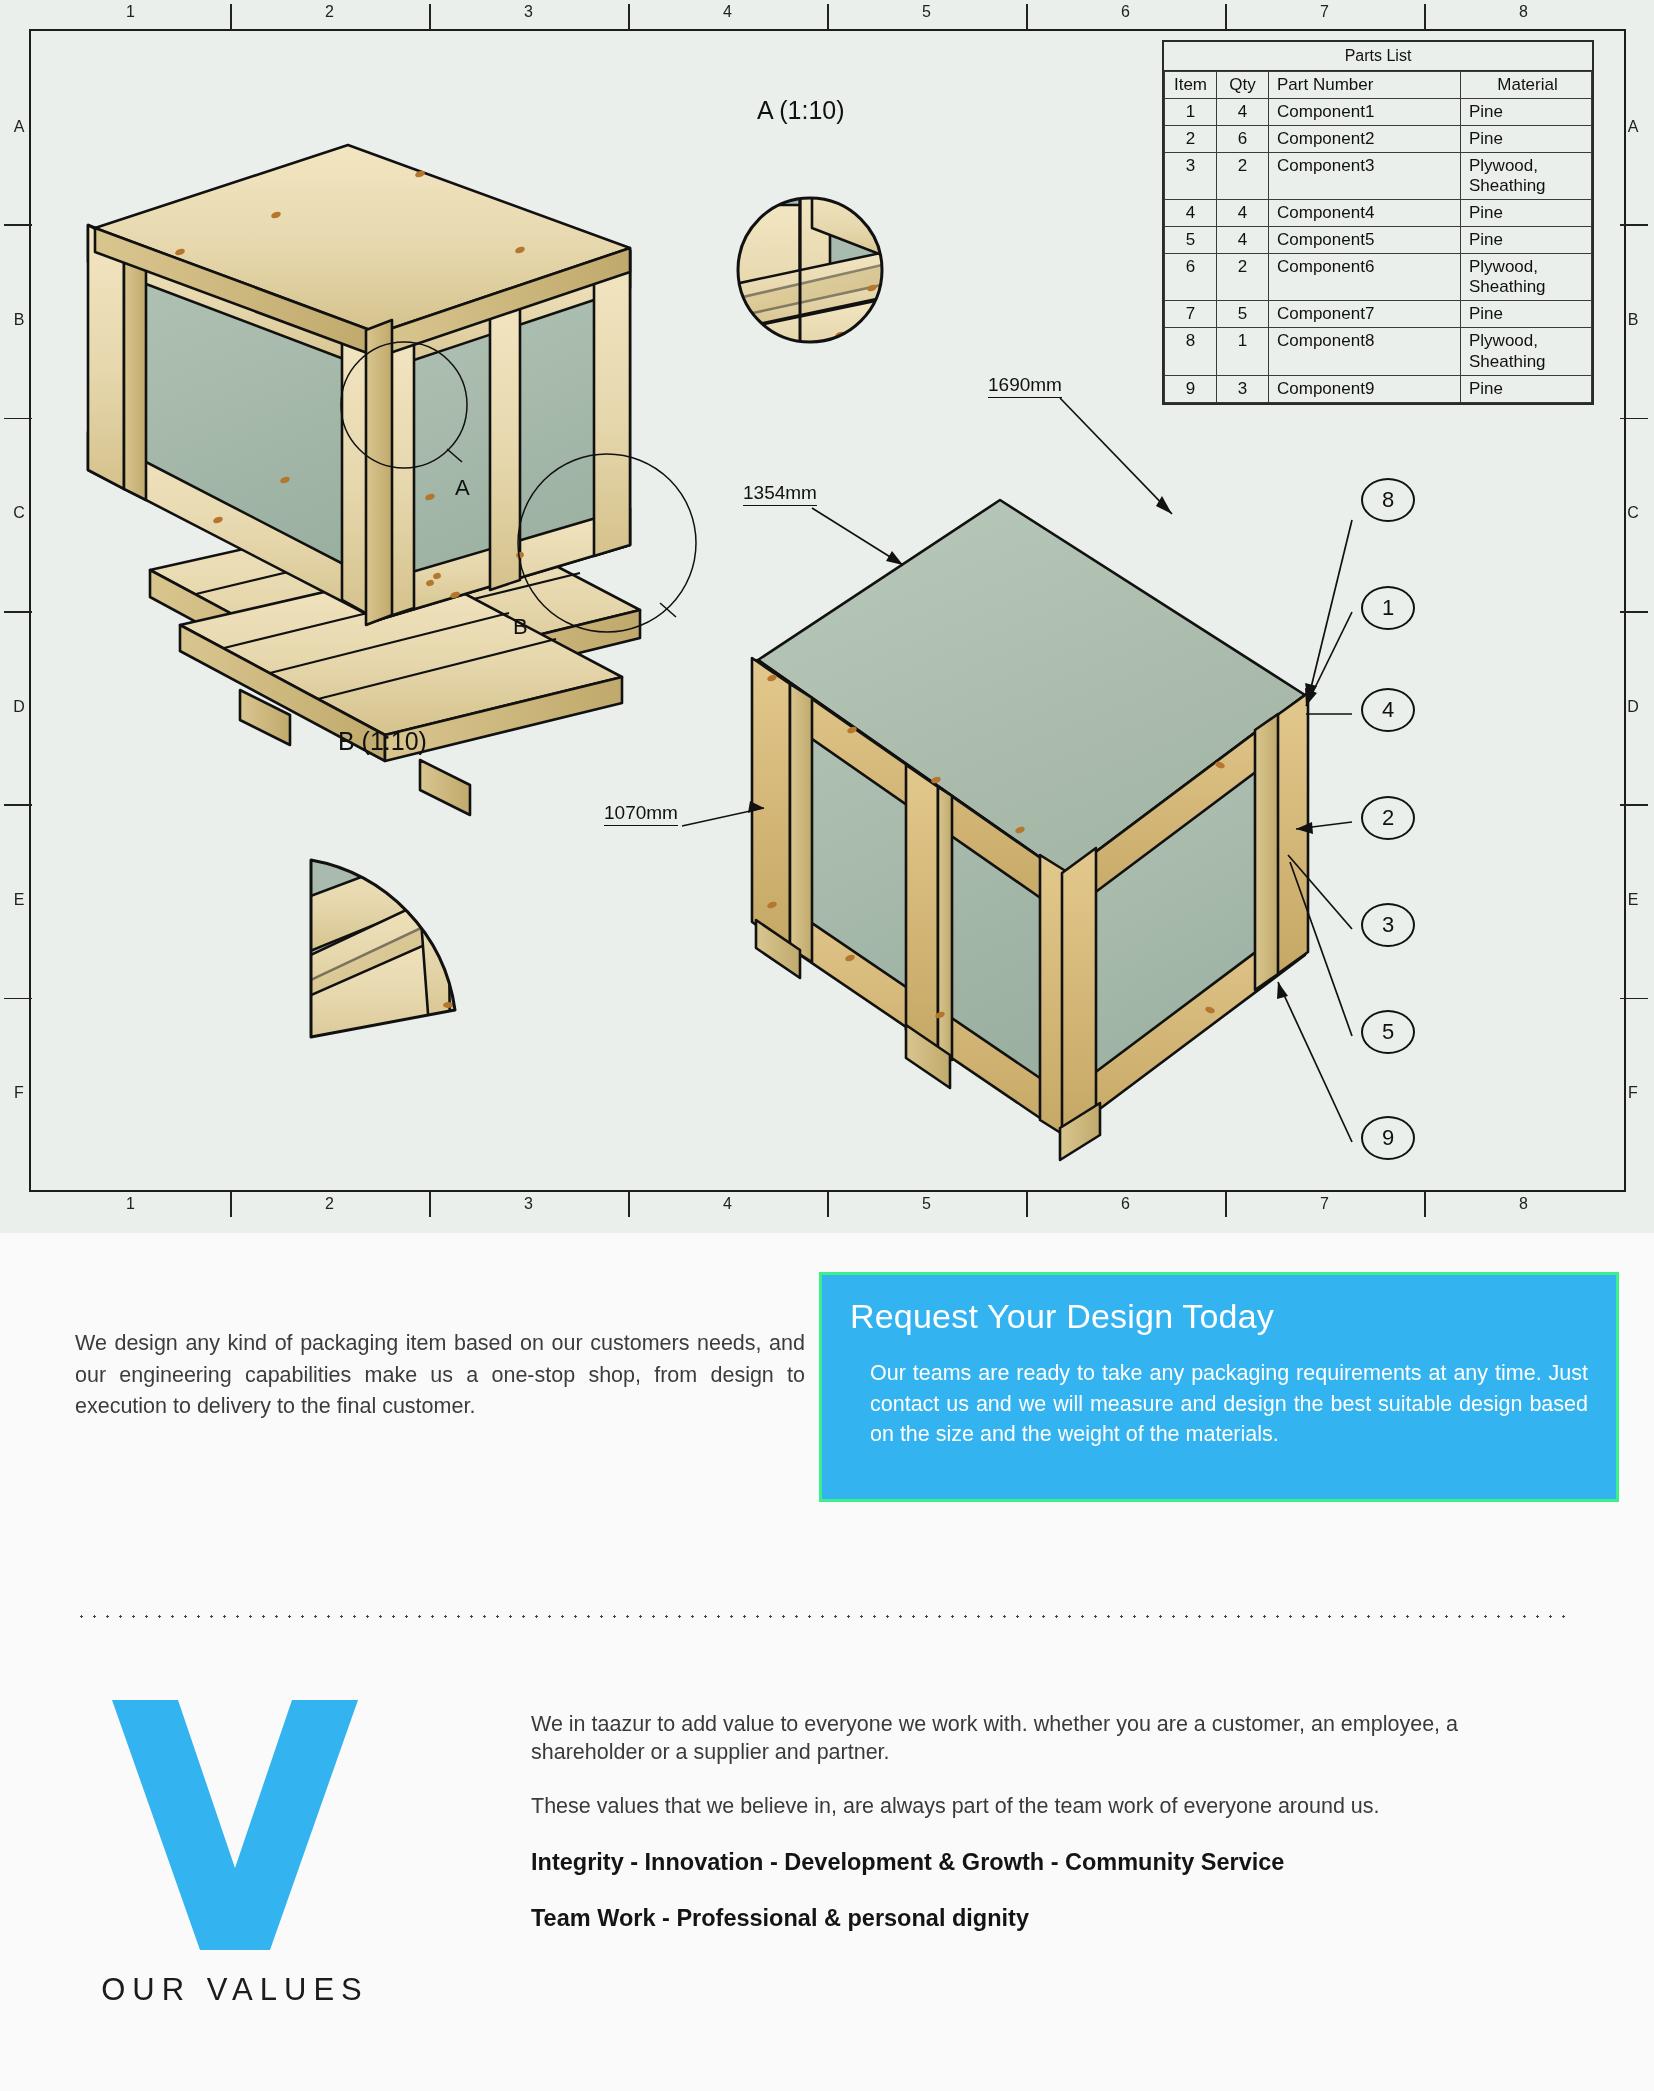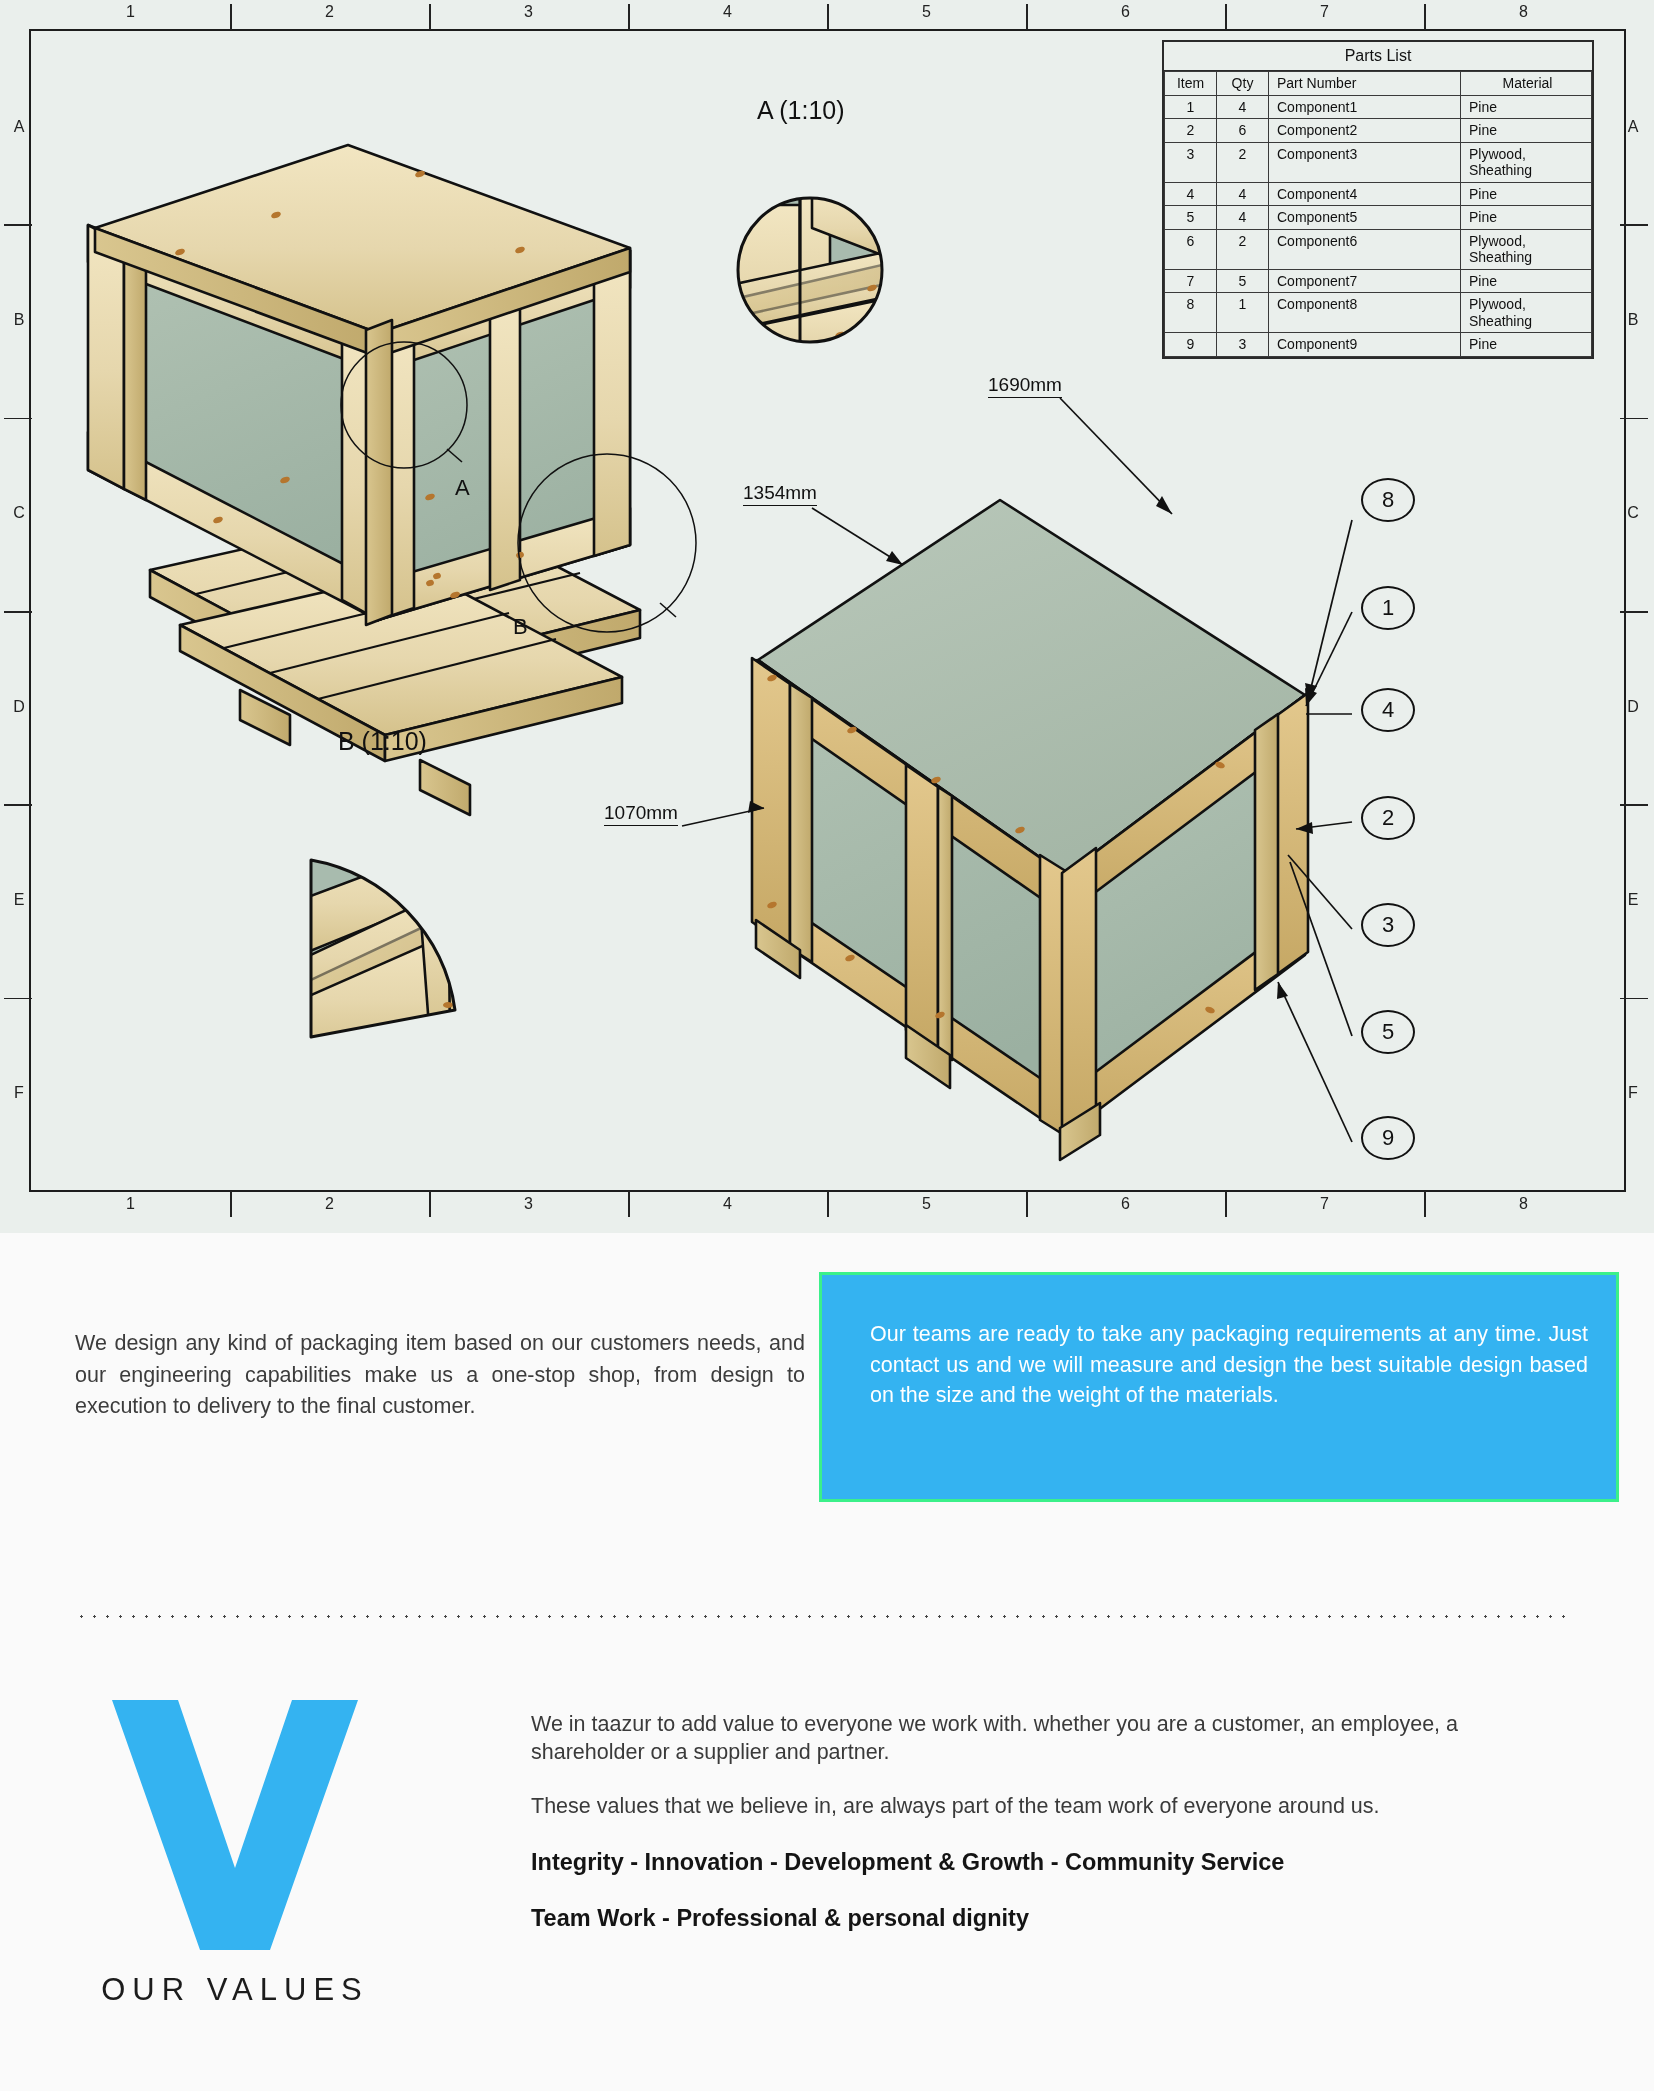--- a/index.html
+++ b/index.html
@@ -60,21 +60,21 @@
   #parts-list table { border-collapse: collapse; width: 100%; }
   #parts-list caption,
   #parts-list .pl-title {
     font-size: 16px; padding: 5px 0; text-align: center;
     border-bottom: 1.6px solid #2a2a2a;
   }
   #parts-list td, #parts-list th {
     border: 1.1px solid #3a3a3a;
     padding: 3px 5px;
     font-weight: normal;
-    font-size: 14px;
+    font-size: 17px;
     line-height: 1.18;
     vertical-align: top;
   }
   #parts-list thead td { text-align: center; }
   .c-item { width: 52px; text-align: center; }
   .c-qty  { width: 52px; text-align: center; }
   .c-part { width: 192px; text-align: left; padding-left: 8px !important; }
   .c-mat  { text-align: left; padding-left: 8px !important; }
 
   
@@ -504,20 +504,21 @@
   </div>
 </div>
 
 <div id="lower">
 
   <div id="precision-block">
     <div id="precision-body">We design any kind of packaging item based on  our customers needs, and our engineering capabilities make us a one-stop shop, from design to execution to delivery to the final customer.</div>
   </div>
 
   <div id="cta">
+    <div id="cta-title">Request Your Design Today</div>
     <div id="cta-body">Our teams are ready to take any packaging requirements at any time. Just contact us and we will measure and design the best suitable design based on the size and the weight of the  materials.</div>
   </div>
 
   <div id="divider"></div>
 
   <div id="values-logo">
     <svg width="250" height="252" viewBox="0 0 250 252">
       <polygon points="2,2 68,2 125,170 182,2 248,2 160,252 90,252" fill="#34b3f1"></polygon>
     </svg>
     <div id="values-logo-text">OUR VALUES</div>

